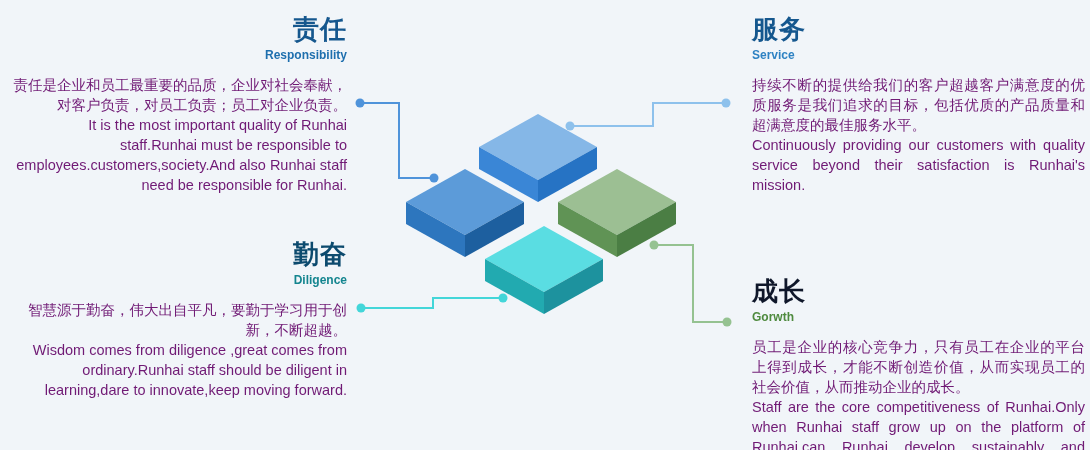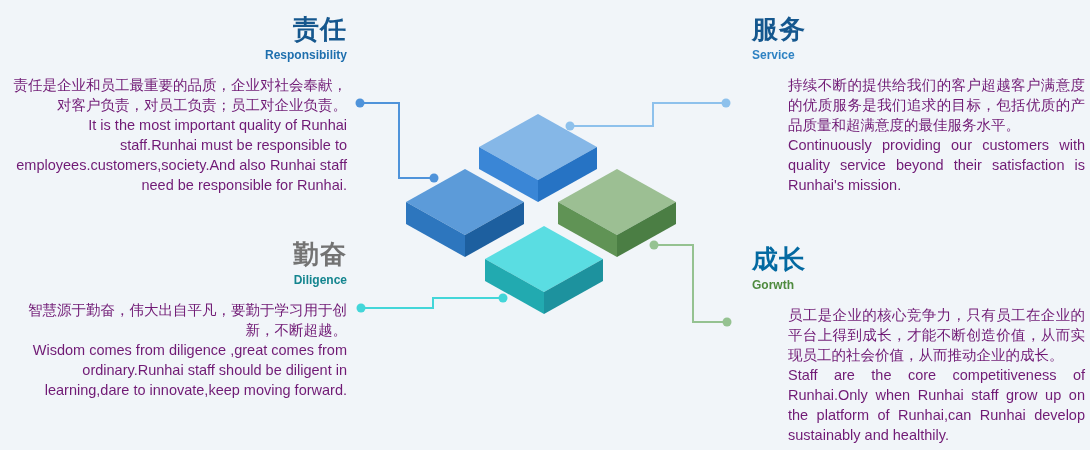--- a/index.html
+++ b/index.html
@@ -27,21 +27,21 @@
     line-height: 22px;
   }
   .panel p {
     margin: 0;
     font-size: 14.5px;
     line-height: 20px;
     color: #701a75;
   }
   .align-right { text-align: right; }
   .align-left  { text-align: left; }
-  .justify p   { text-align: justify; margin-left: 36px; }
+  .justify p   { text-align: justify; }
 
   #sec-responsibility { left: 8px;   top: 14px;  width: 339px; }
   #sec-service        { left: 752px; top: 14px;  width: 333px; }
   #sec-diligence      { left: 8px;   top: 239px; width: 339px; }
   #sec-growth         { left: 752px; top: 244px; width: 333px; }
 
   #diagram-svg {
     position: absolute;
     left: 0; top: 0;
     width: 1090px; height: 450px;
@@ -61,28 +61,28 @@
   </section>
 
   <section class="panel align-left justify" id="sec-service">
     <h2 style="color: rgb(21, 87, 142);">服务</h2>
     <h3 style="color: rgb(46, 130, 195);">Service</h3>
     <p>持续不断的提供给我们的客户超越客户满意度的优质服务是我们追求的目标，包括优质的产品质量和超满意度的最佳服务水平。</p>
     <p>Continuously providing our customers with quality service beyond their satisfaction is Runhai's mission.</p>
   </section>
 
   <section class="panel align-right" id="sec-diligence">
-    <h2 style="color: #737373;">勤奋</h2>
+    <h2 style="color: #0c4a6e;">勤奋</h2>
     <h3 style="color: rgb(20, 133, 143);">Diligence</h3>
     <p>智慧源于勤奋，伟大出自平凡，要勤于学习用于创新，不断超越。</p>
     <p>Wisdom comes from diligence ,great comes from ordinary.Runhai staff should be diligent in learning,dare to innovate,keep moving forward.</p>
   </section>
 
   <section class="panel align-left justify" id="sec-growth">
-    <h2 style="color: #0369a1;">成长</h2>
+    <h2 style="color: #0f172a; margin-top: 32px;">成长</h2>
     <h3 style="color: rgb(78, 138, 62);">Gorwth</h3>
     <p>员工是企业的核心竞争力，只有员工在企业的平台上得到成长，才能不断创造价值，从而实现员工的社会价值，从而推动企业的成长。</p>
     <p>Staff are the core competitiveness of Runhai.Only when Runhai staff grow up on the platform of Runhai,can Runhai develop sustainably and healthily.</p>
   </section>
 
   <svg id="diagram-svg" viewBox="0 0 1090 450">
 
     <g>
       <polygon points="538,114 597,147 538,180 479,147" fill="#85b7e7"></polygon>
       <polygon points="479,147 538,180 538,202 479,169" fill="#3a86d6"></polygon>

